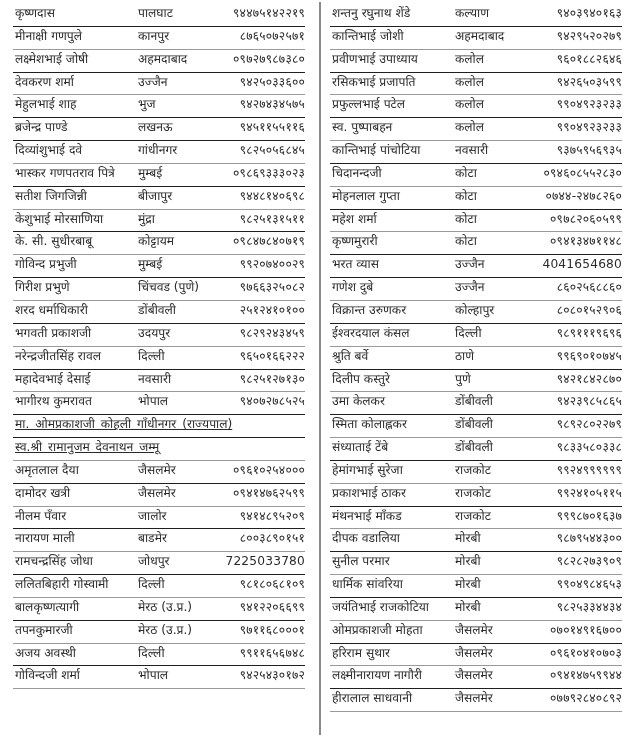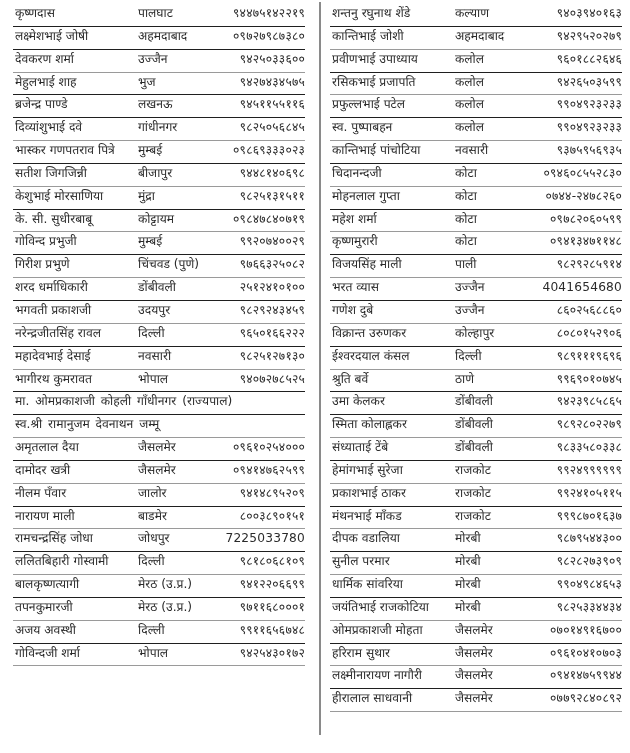--- a/index.html
+++ b/index.html
@@ -9,31 +9,36 @@
   #col-left { left: 13px; }
   #col-right { left: 330px; }
   .divider { position: absolute; left: 319px; top: 2px; width: 2px; height: 733px; background: #8a8a8a; }
   .row { position: relative; height: 22.85px; box-sizing: border-box; display: flex; align-items: center;
          font-size: 12.2px; line-height: 1; white-space: nowrap; }
   .row.dark { border-bottom: 1.5px solid #1f1f1f; }
   .row.light { border-bottom: 1.5px solid #9a9a9a; }
   .name { position: absolute; left: 2px; top: 3px; }
   .city { position: absolute; left: 125px; top: 3px; }
   .phone { position: absolute; right: 0px; top: 3px; letter-spacing: 0.2px; }
-  .span-text { position: absolute; left: 2px; top: 3px; word-spacing: 2px; }
+  .span-text { position: absolute; left: 2px; top: 3px; word-spacing: 2px; text-decoration: underline; }
 </style>
 </head>
 <body>
 
 <div class="col" id="col-left">
     <div class="row dark">
       <span class="name">कृष्णदास</span>
       <span class="city">पालघाट</span>
       <span class="phone">९४४७५१४२२१९</span>
     </div>
+    <div class="row light">
+      <span class="name">मीनाक्षी गणपुले</span>
+      <span class="city">कानपुर</span>
+      <span class="phone">८७६५०७२५७१</span>
+    </div>
     <div class="row dark">
       <span class="name">लक्ष्मेशभाई जोषी</span>
       <span class="city">अहमदाबाद</span>
       <span class="phone">०९७२७९८७३८०</span>
     </div>
     <div class="row light">
       <span class="name">देवकरण शर्मा</span>
       <span class="city">उज्जैन</span>
       <span class="phone">९४२५०३३६००</span>
     </div>
@@ -214,25 +219,20 @@
     <div class="row light">
       <span class="name">महेश शर्मा</span>
       <span class="city">कोटा</span>
       <span class="phone">०९७८२०६०५९९</span>
     </div>
     <div class="row dark">
       <span class="name">कृष्णमुरारी</span>
       <span class="city">कोटा</span>
       <span class="phone">०९४१३४७११४८</span>
     </div>
-    <div class="row light">
-      <span class="name">विजयसिंह माली</span>
-      <span class="city">पाली</span>
-      <span class="phone">९८२९२८५९१४</span>
-    </div>
     <div class="row dark">
       <span class="name">भरत व्यास</span>
       <span class="city">उज्जैन</span>
       <span class="phone">4041654680</span>
     </div>
     <div class="row light">
       <span class="name">गणेश दुबे</span>
       <span class="city">उज्जैन</span>
       <span class="phone">८६०२५६८८६०</span>
     </div>
@@ -244,20 +244,25 @@
     <div class="row light">
       <span class="name">ईश्वरदयाल कंसल</span>
       <span class="city">दिल्ली</span>
       <span class="phone">९८९१११९६९६</span>
     </div>
     <div class="row dark">
       <span class="name">श्रुति बर्वे</span>
       <span class="city">ठाणे</span>
       <span class="phone">९९६९०१०७४५</span>
     </div>
+    <div class="row light">
+      <span class="name">दिलीप कस्तुरे</span>
+      <span class="city">पुणे</span>
+      <span class="phone">९४२१८४२८७०</span>
+    </div>
     <div class="row dark">
       <span class="name">उमा केलकर</span>
       <span class="city">डोंबीवली</span>
       <span class="phone">९४२३९८५८६५</span>
     </div>
     <div class="row light">
       <span class="name">स्मिता कोलाह्लकर</span>
       <span class="city">डोंबीवली</span>
       <span class="phone">९८९२८०२२७९</span>
     </div>

